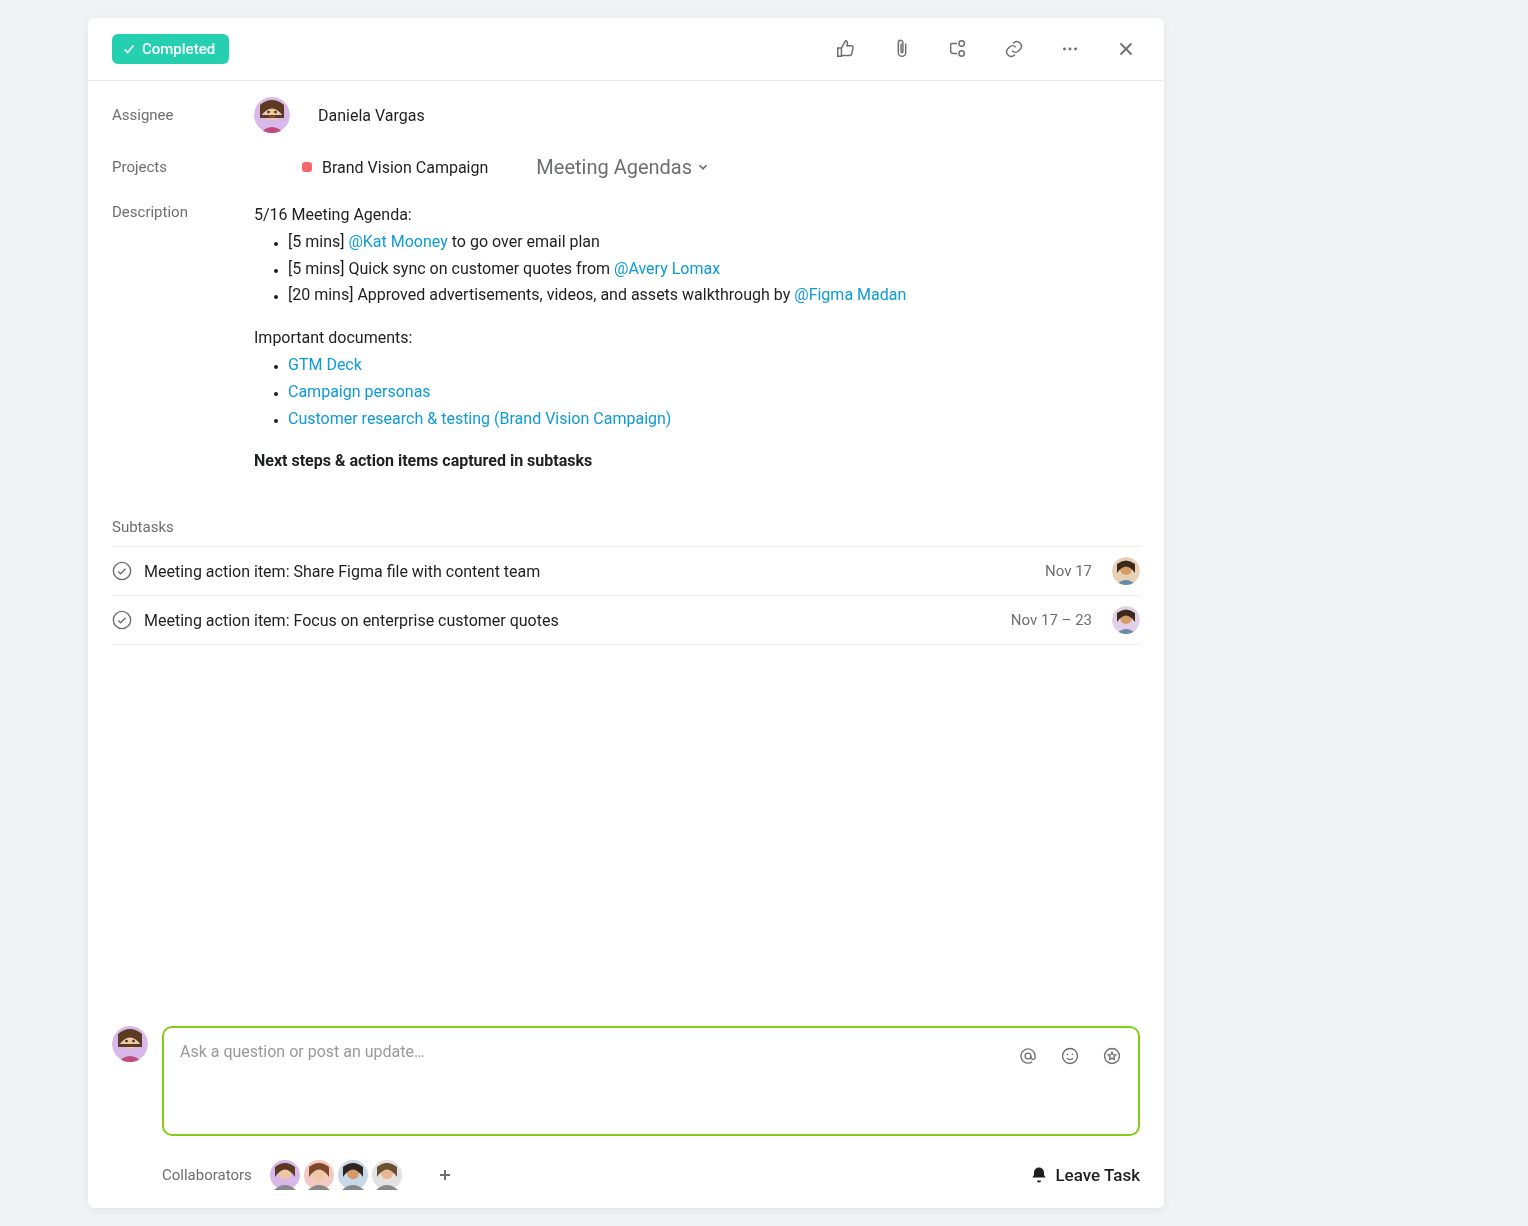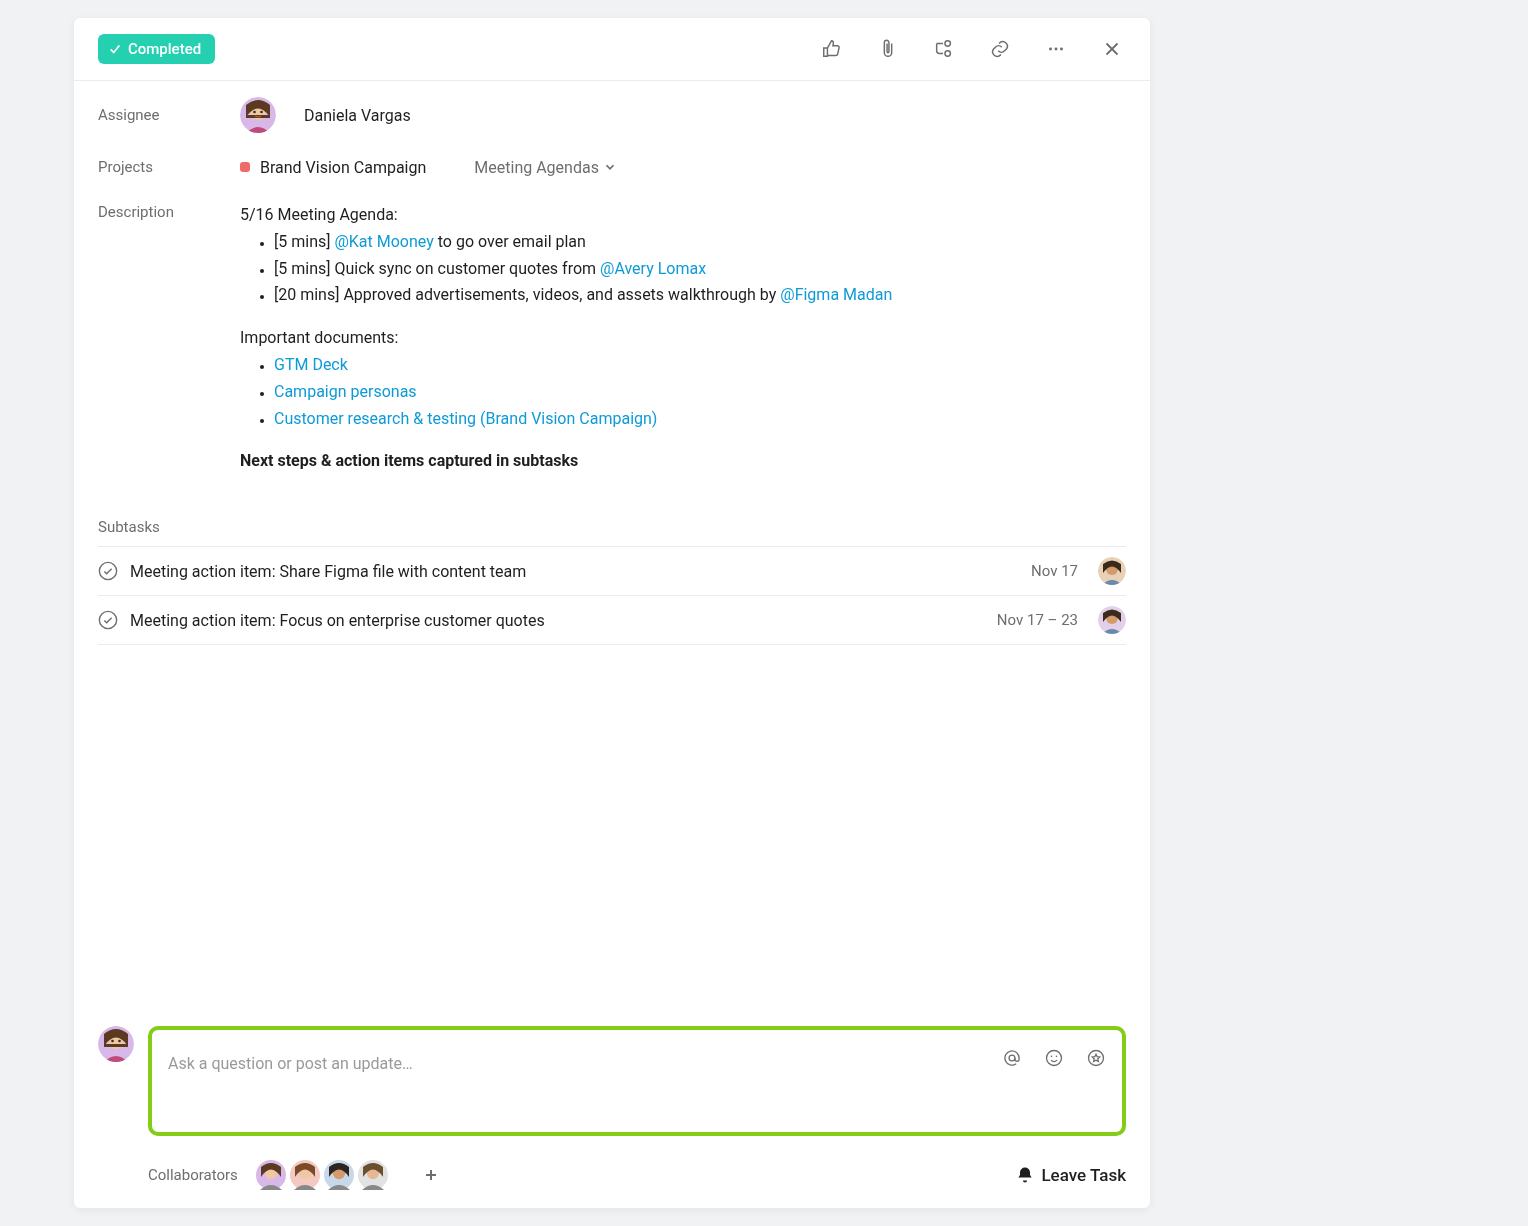--- a/index.html
+++ b/index.html
@@ -7,21 +7,21 @@
     background: #f1f2f4;
     font-family: -apple-system, BlinkMacSystemFont, "Segoe UI", Roboto, sans-serif;
     color: #1e1f21;
     width: 1528px;
     height: 1226px;
     position: relative;
   }
   .panel {
     position: absolute;
     top: 18px;
-    left: 74px;
+    left: 88px;
     width: 1076px;
     height: 1190px;
     background: #fff;
     border-radius: 6px;
     box-shadow: 0 2px 10px rgba(0,0,0,0.06);
     display: flex;
     flex-direction: column;
   }
   .toolbar {
     display: flex;
@@ -70,24 +70,24 @@
   .avatar { width:36px; height:36px; }
   .avatar-sm { width:28px; height:28px; }
   .avatar-xs { width:30px; height:30px; border-radius:50%; }
   .calendar-icon-circ {
     width:36px; height:36px; border-radius:50%;
     border:1.5px solid #c7c4c4;
     display:flex; align-items:center; justify-content:center;
     color:#6d6e6f;
   }
   .calendar-icon-circ svg { width:18px; height:18px; stroke:#6d6e6f; stroke-width:1.6; fill:none;}
-  .project-chip { display:flex; align-items:center; gap:10px; }
+  .project-chip { display:flex; align-items:center; gap:10px;margin-left:48px; }
   .proj-dot { width:10px; height:10px; border-radius:3px; background:#f06a6a; }
   .proj-name { color:#1e1f21; font-size:16px; }
-  .section-dd { margin-left:20px; color:#6d6e6f; font-size:16px; display:flex; align-items:center; gap:4px; cursor:pointer;}
+  .section-dd { margin-left:20px; color:#6d6e6f; font-size:20px; display:flex; align-items:center; gap:4px; cursor:pointer;}
   .section-dd svg{ width:14px; height:14px; stroke:#6d6e6f; stroke-width:2; fill:none;}
   .desc-row { align-items:flex-start; padding-top:10px; }
   .description { font-size:16px; line-height:1.55; color:#1e1f21; max-width:900px;}
   .description ul { padding-left: 34px; margin: 2px 0 18px; }
   .description li { margin:2px 0; list-style:disc; }
   .description li::marker { font-size:12px; color:#1e1f21;}
   .mention, .doclink { color:#0d9bd7; }
   .mention { cursor:pointer; }
   .doclink { cursor:pointer; }
   .desc-bold { font-weight:700; margin-top:0px; }
@@ -111,25 +111,25 @@
   .subtask-date { color:#6d6e6f; font-size:15px; margin-right:8px;}
 
   .composer-area {
     margin-top:auto;
     padding: 12px 24px 0;
     display:flex; gap:12px;
   }
   .composer-avatar { flex: 0 0 38px; }
   .composer {
     flex:1;
-    border:4px solid #84cc16;
+    border:2px solid #84cc16;
     border-radius:10px;
     min-height:110px;
     position:relative;
-    padding:24px 110px 14px 16px;
+    padding:14px 110px 14px 16px;
     font-size:16px;
     color:#9b9a9a;
   }
   .composer-icons {
     position:absolute; top:14px; right:12px;
     display:flex; gap:14px;
   }
   .composer-icons .icon-btn svg { width:20px; height:20px; }
 
   .collab-row {

